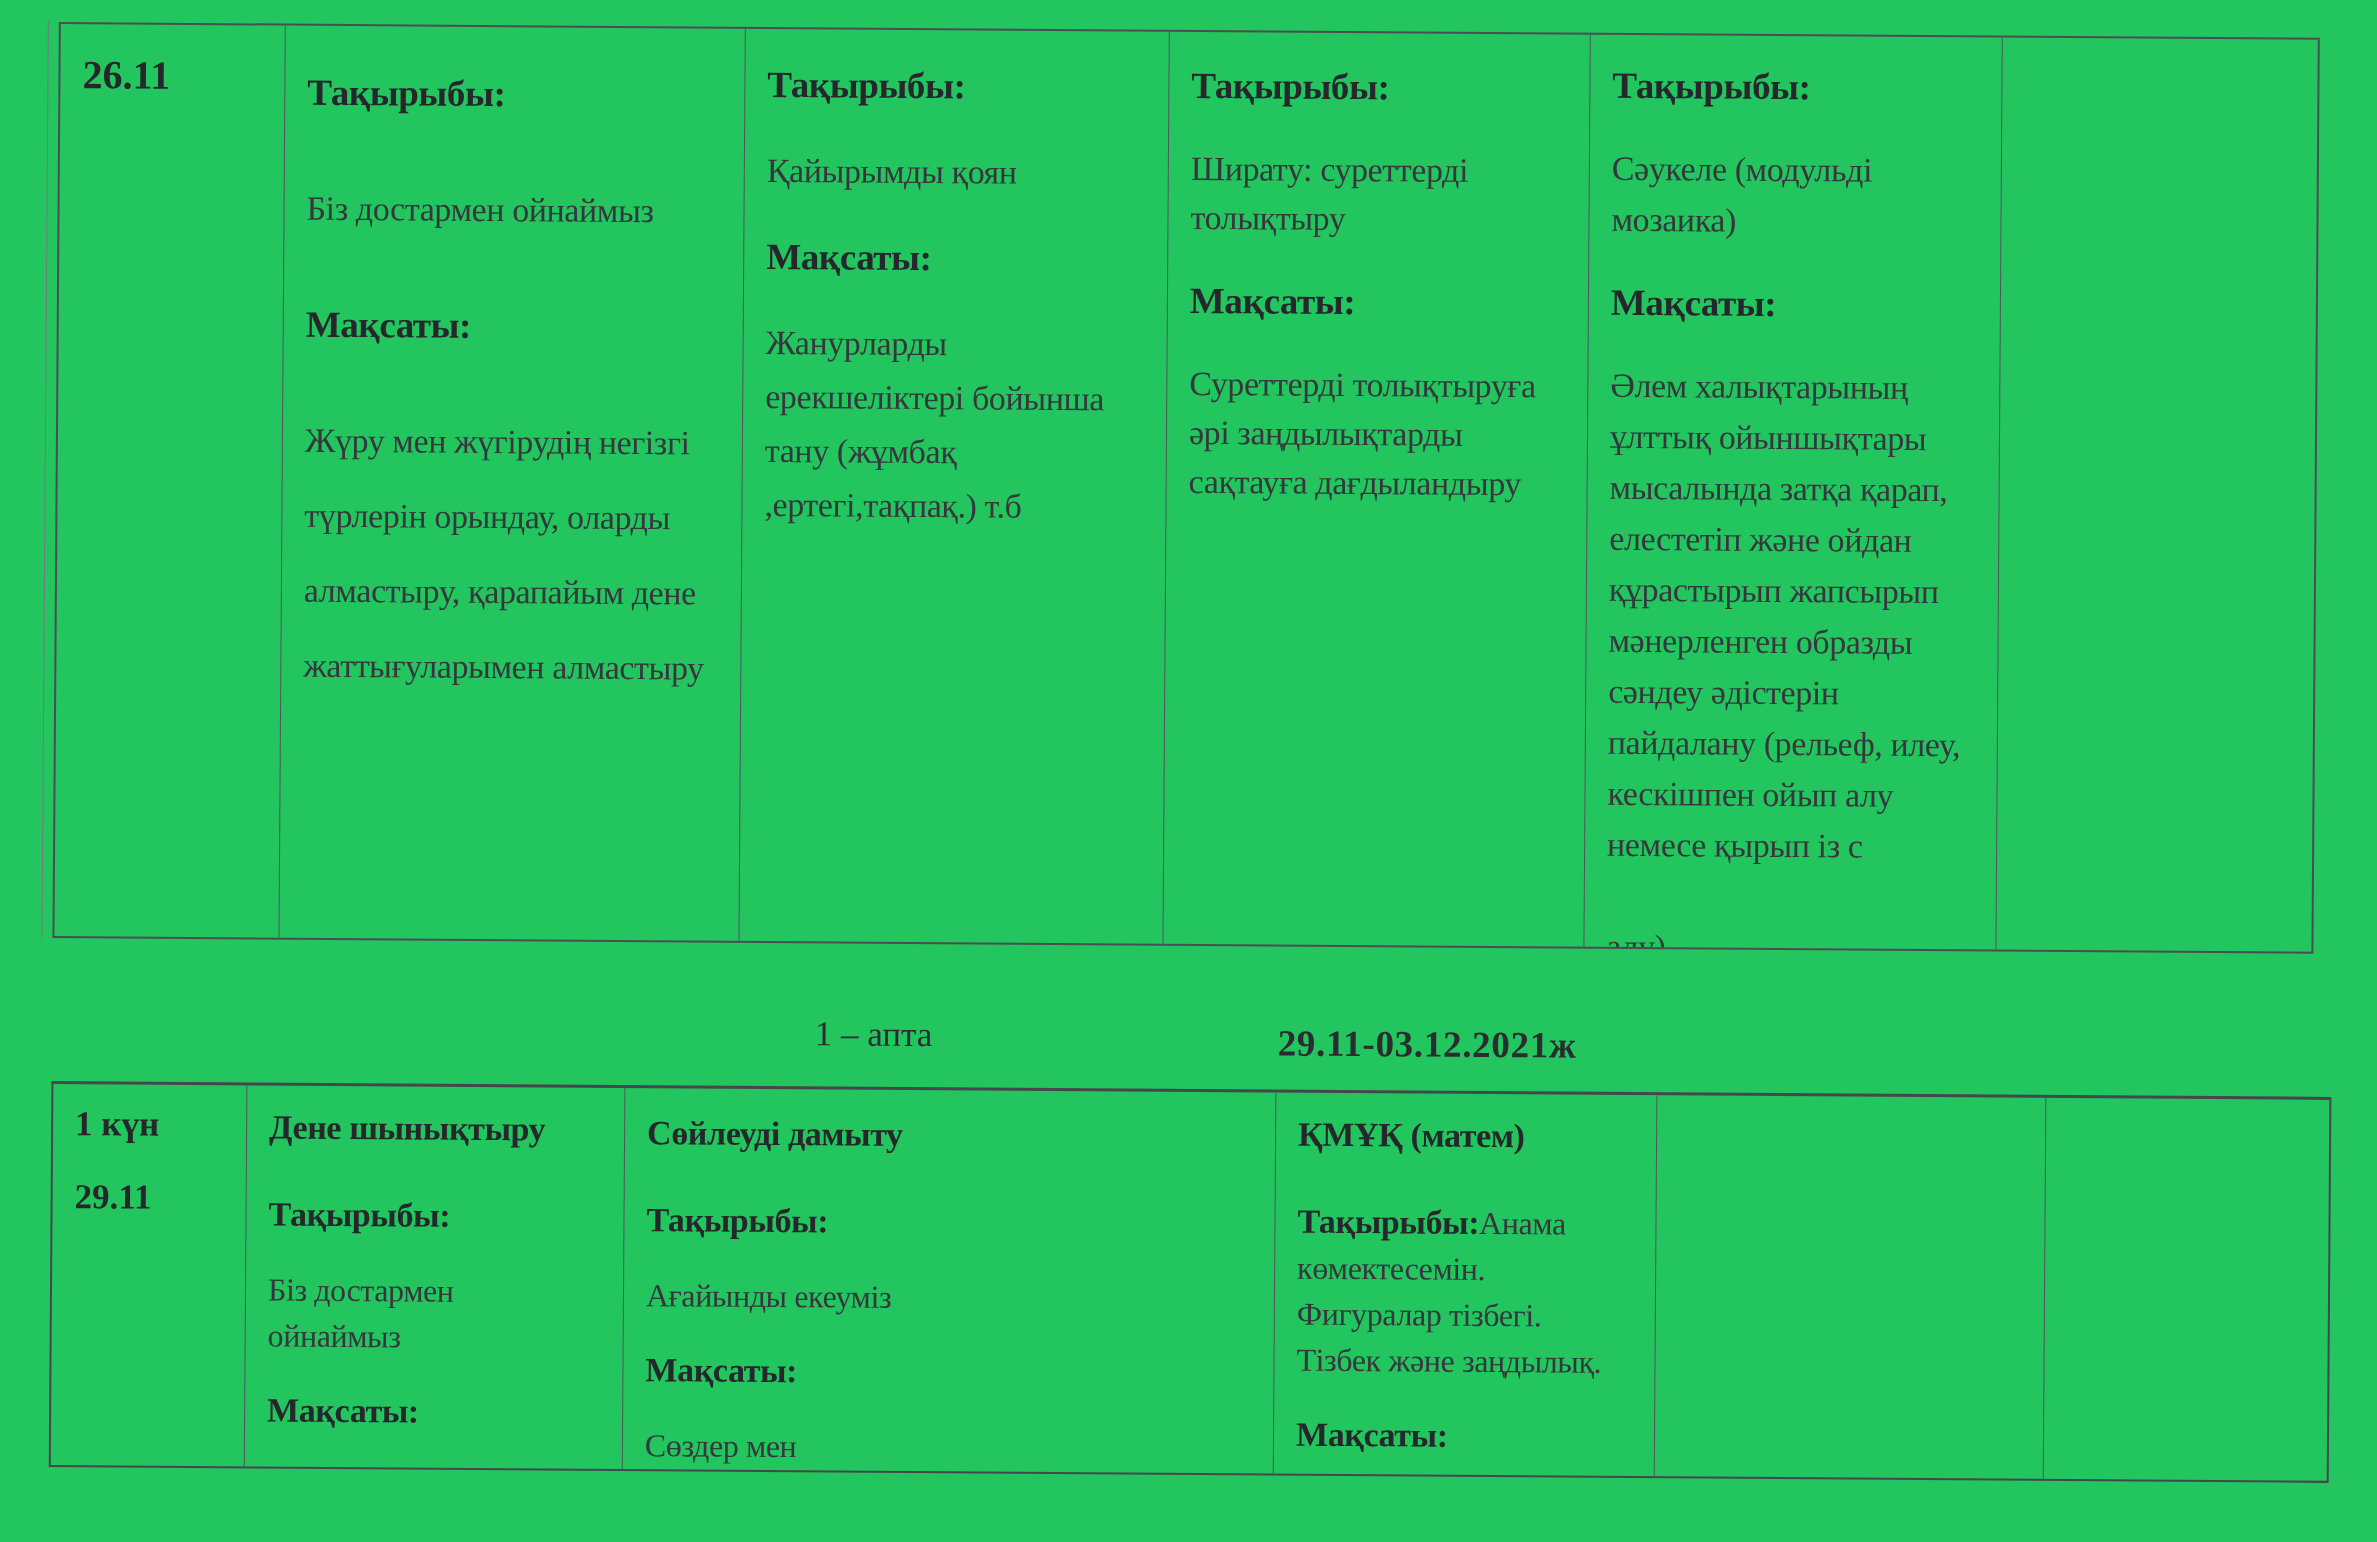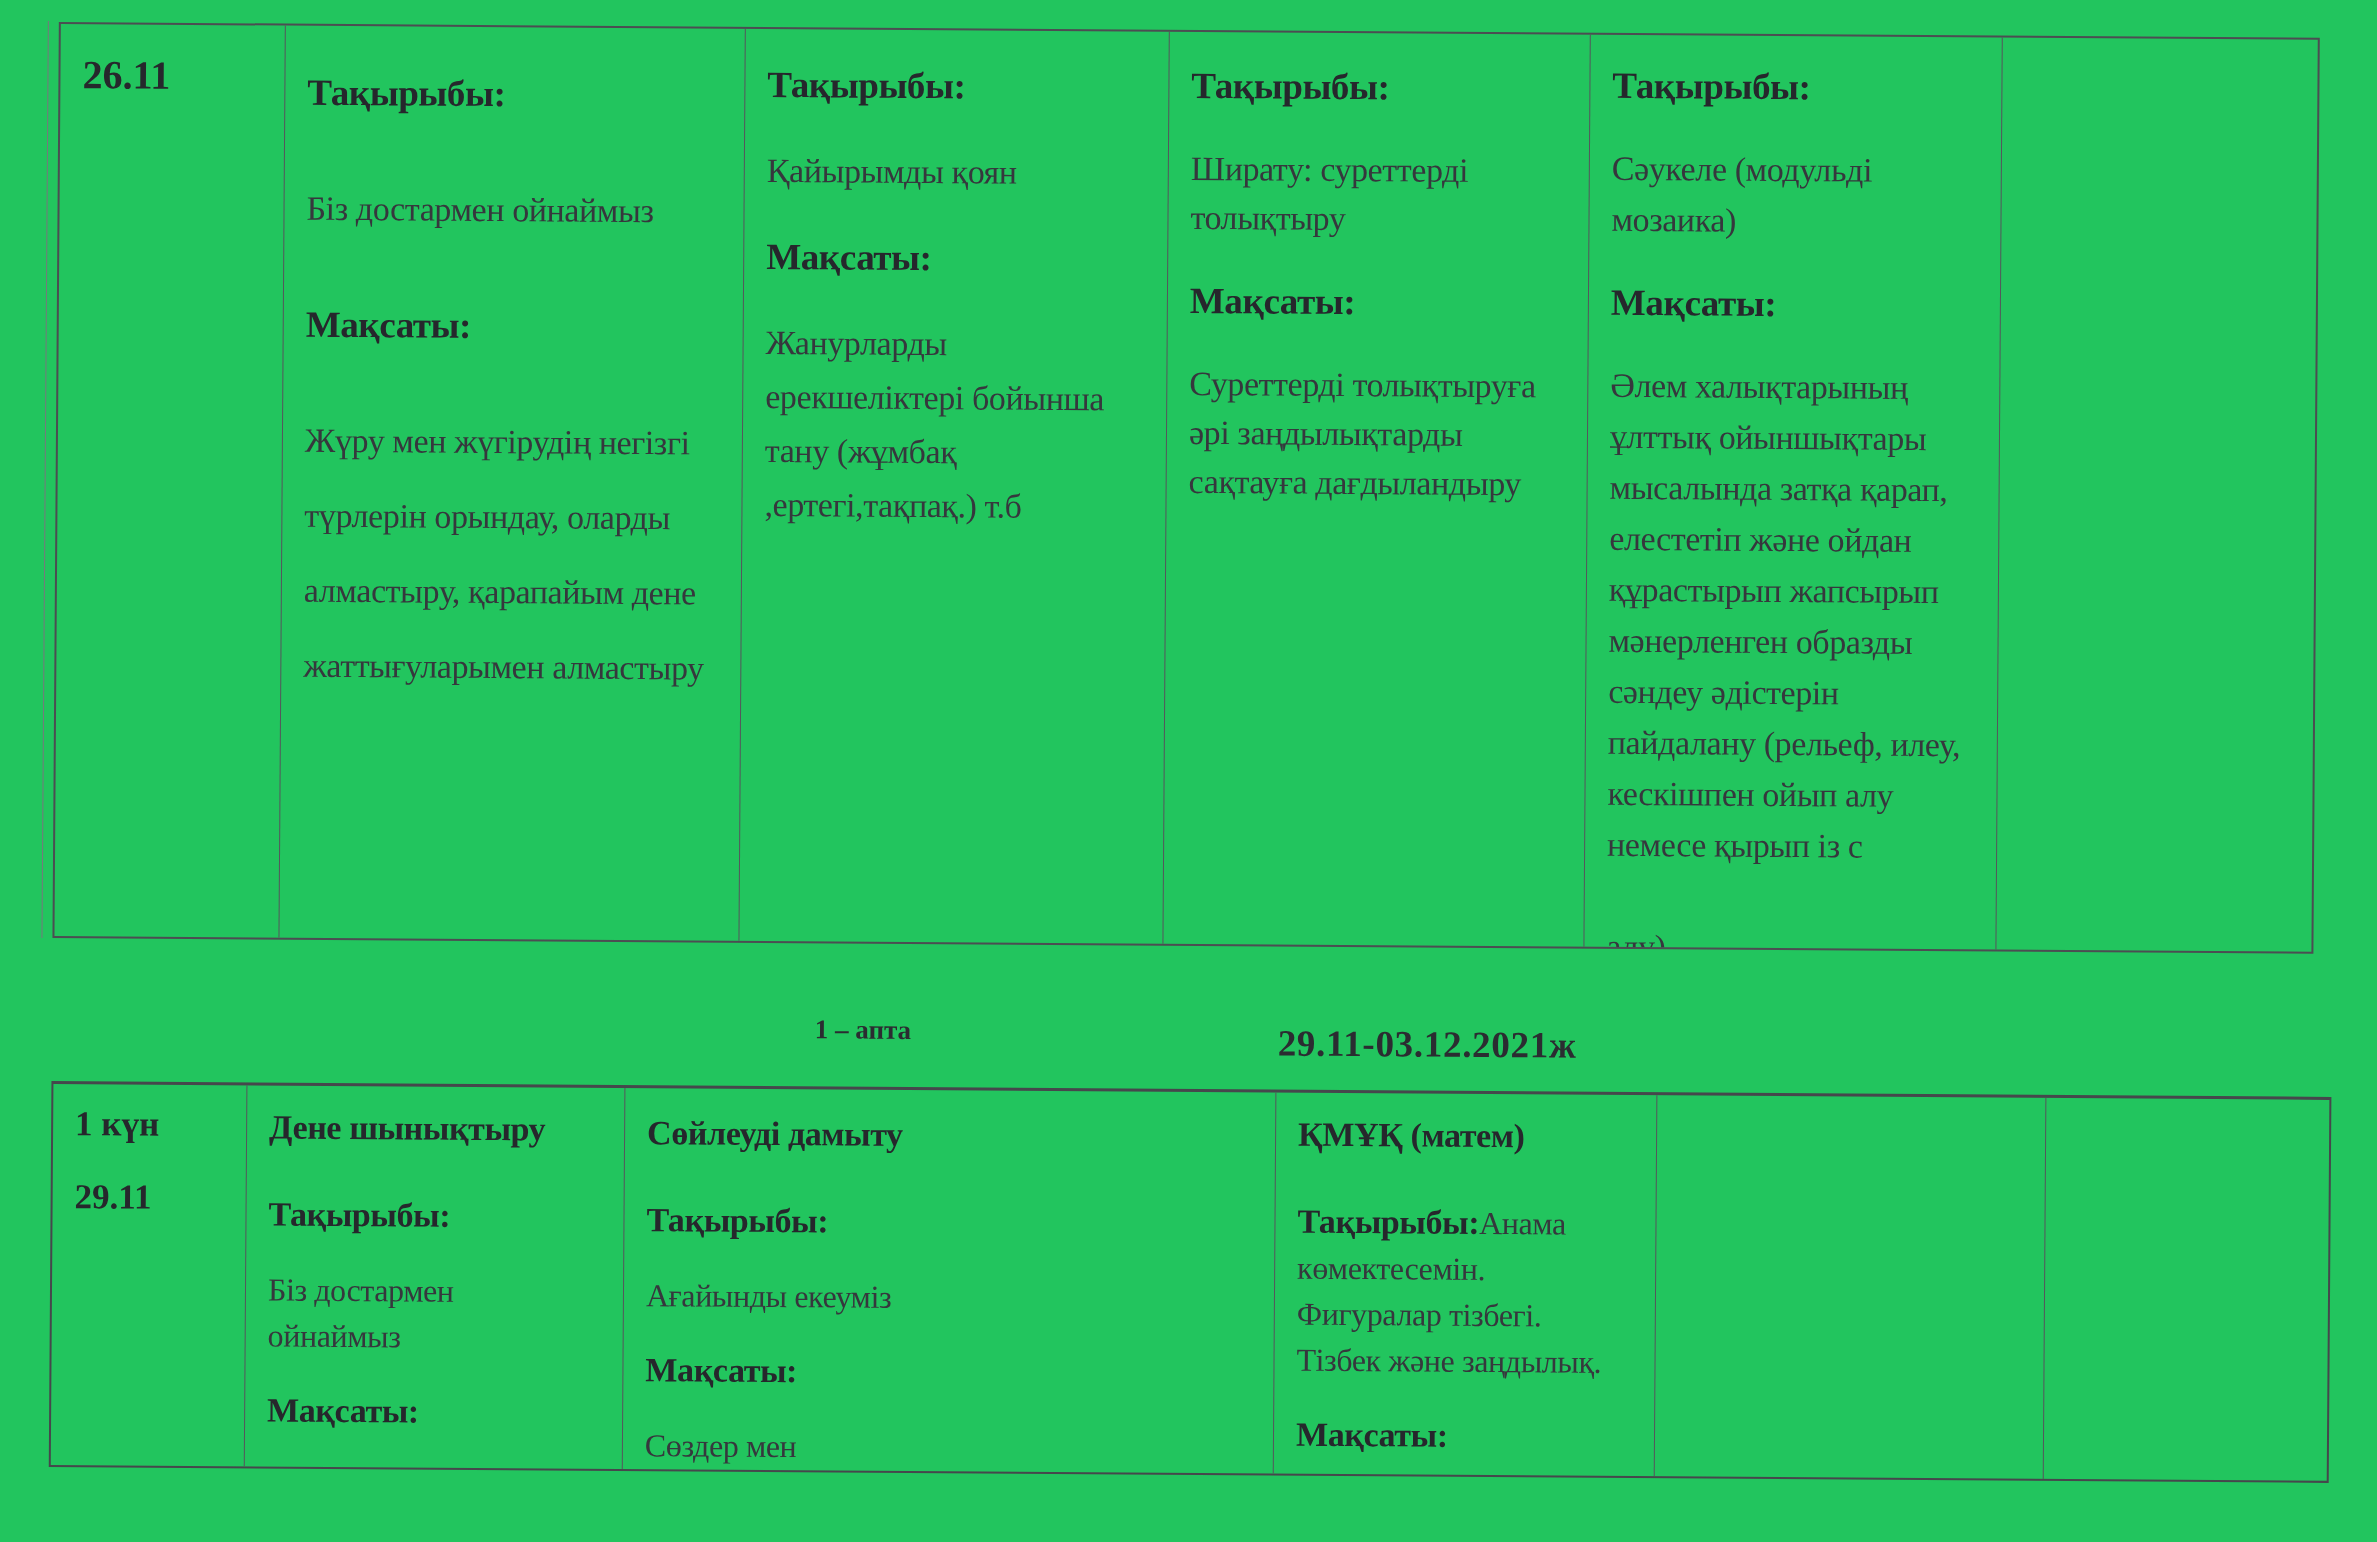--- a/index.html
+++ b/index.html
@@ -123,22 +123,22 @@
     color: #26272c;
     line-height: 41px;
   }
   .date-bottom { margin-top: 32px; }
 
   
   .week-label {
     position: absolute;
     left: 822px;
     top: 1009px;
-    font-size: 27px;
-    font-weight: bold;
+    font-size: 35px;
+    font-weight: normal;
     color: #2b2c31;
     letter-spacing: 0px;
   }
   .week-dates {
     position: absolute;
     left: 1285px;
     top: 1013px;
     font-size: 37px;
     font-weight: bold;
     color: #2b2c31;

